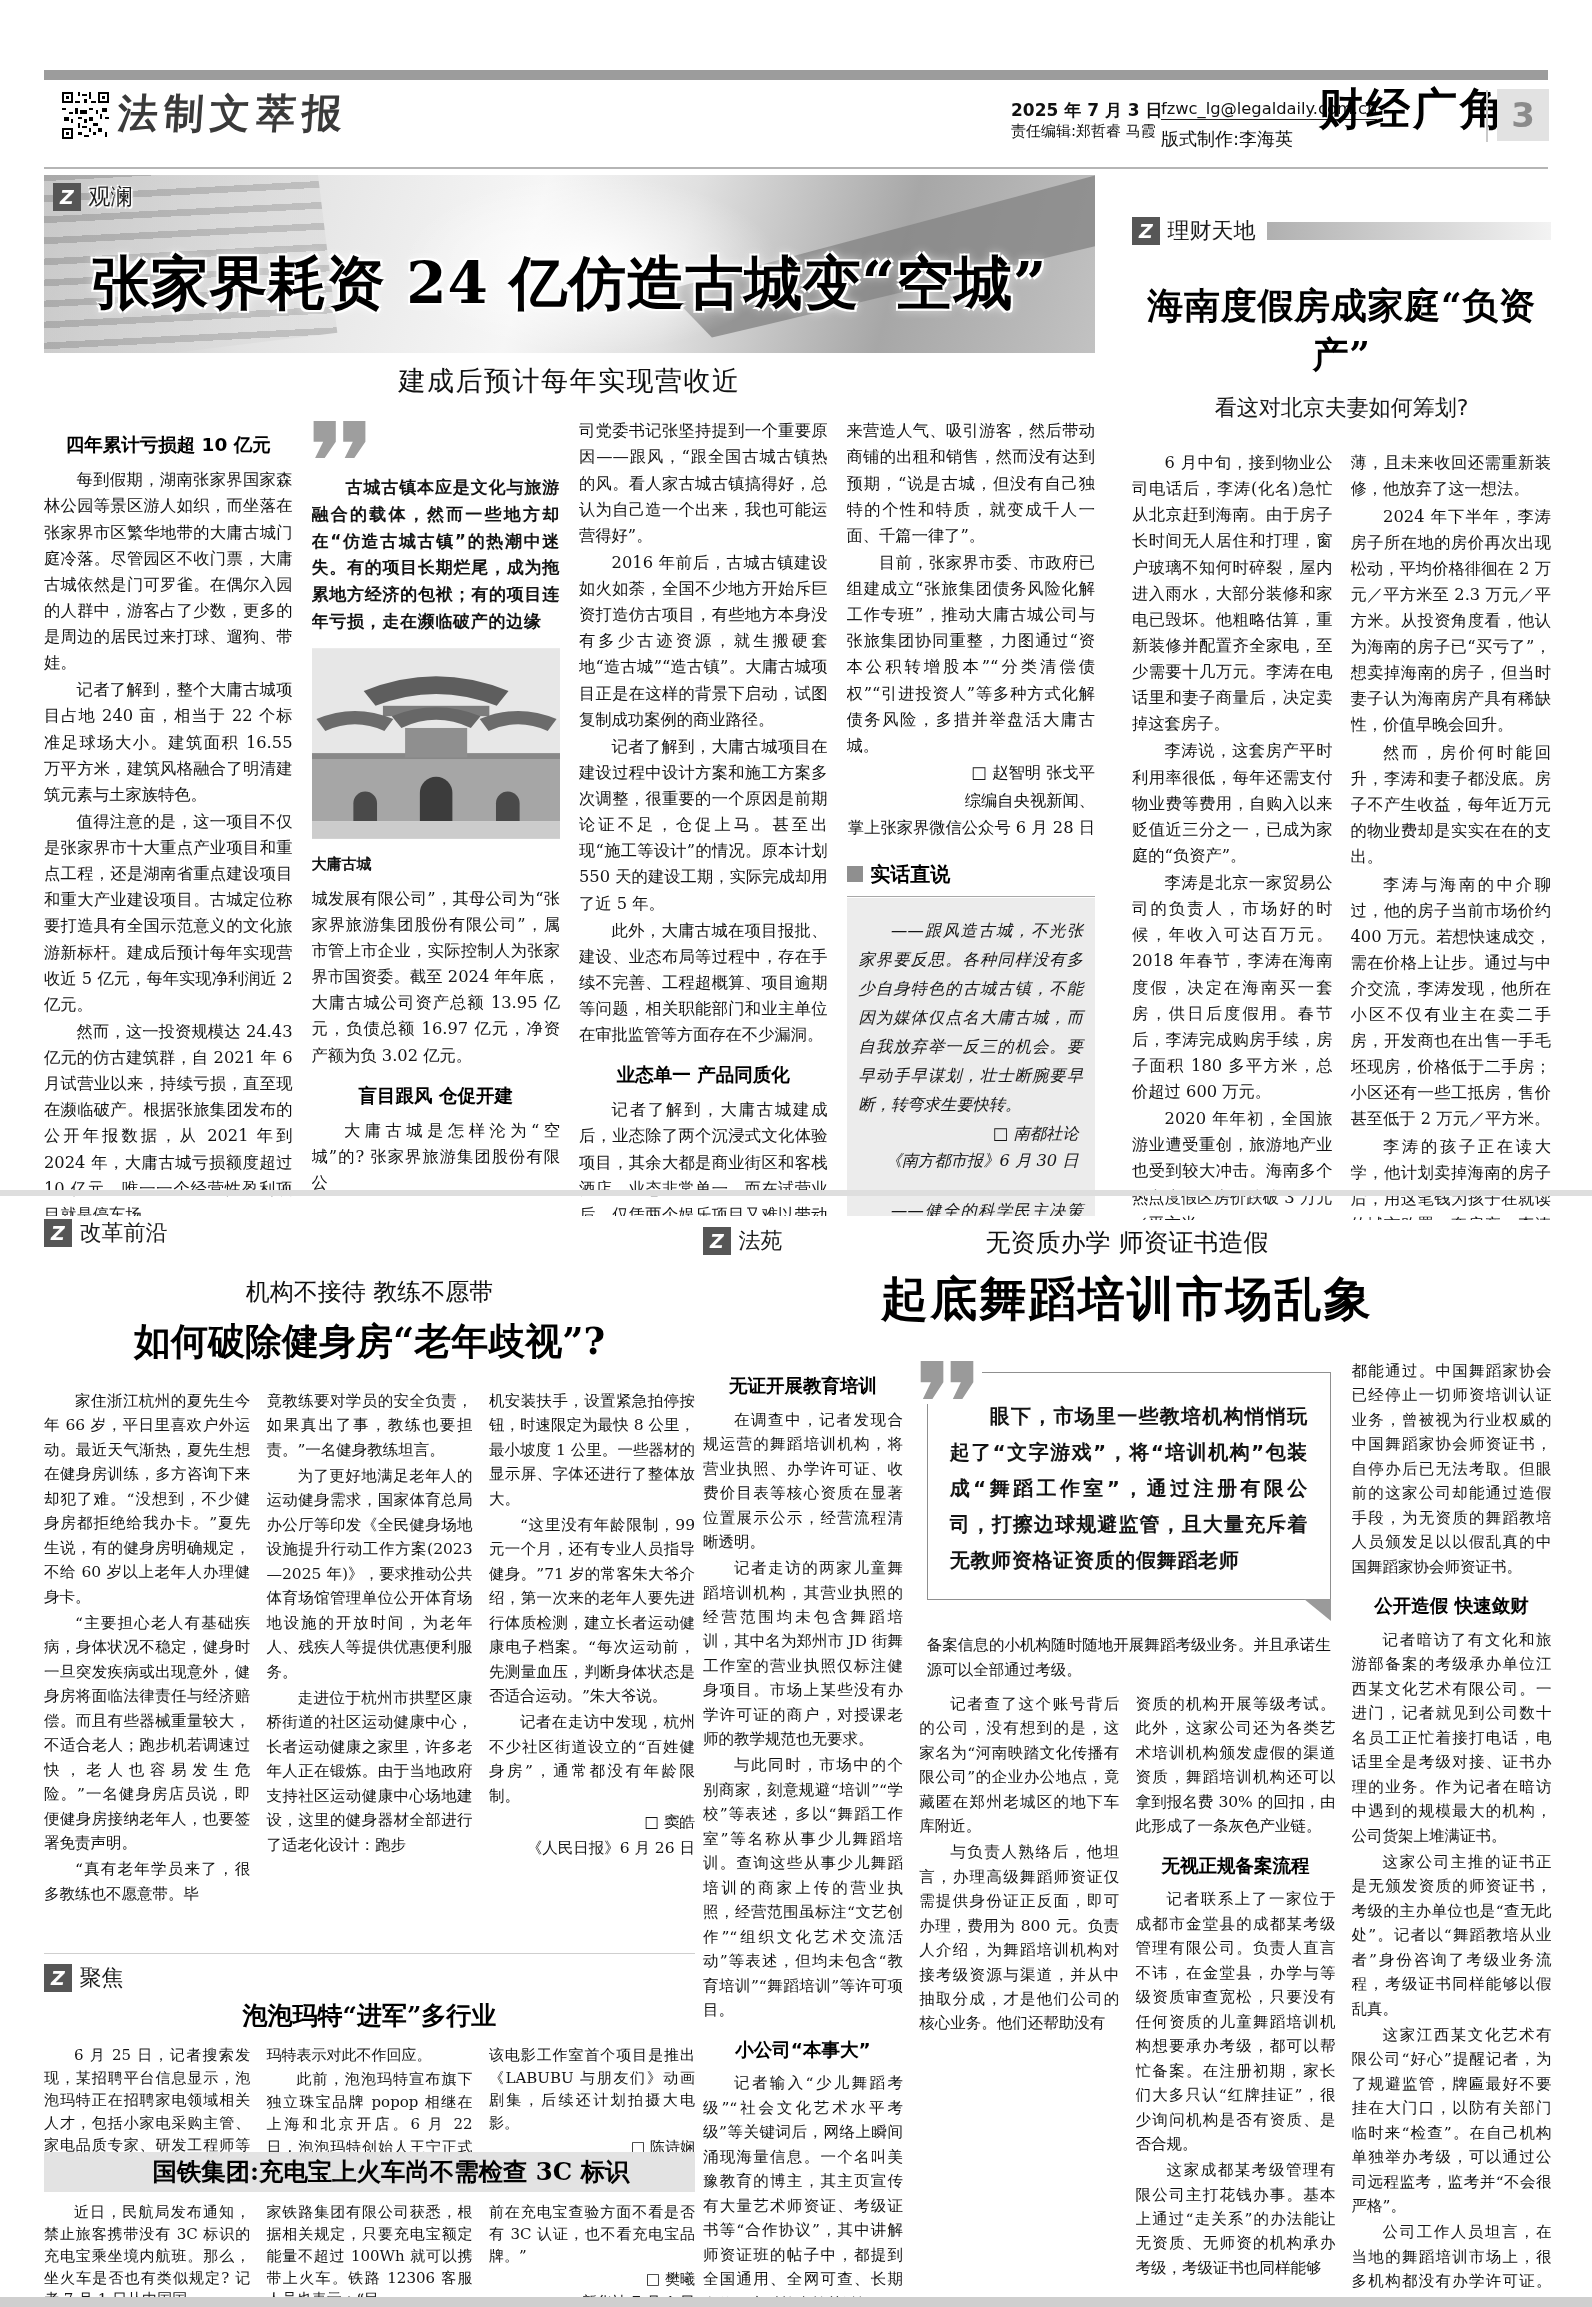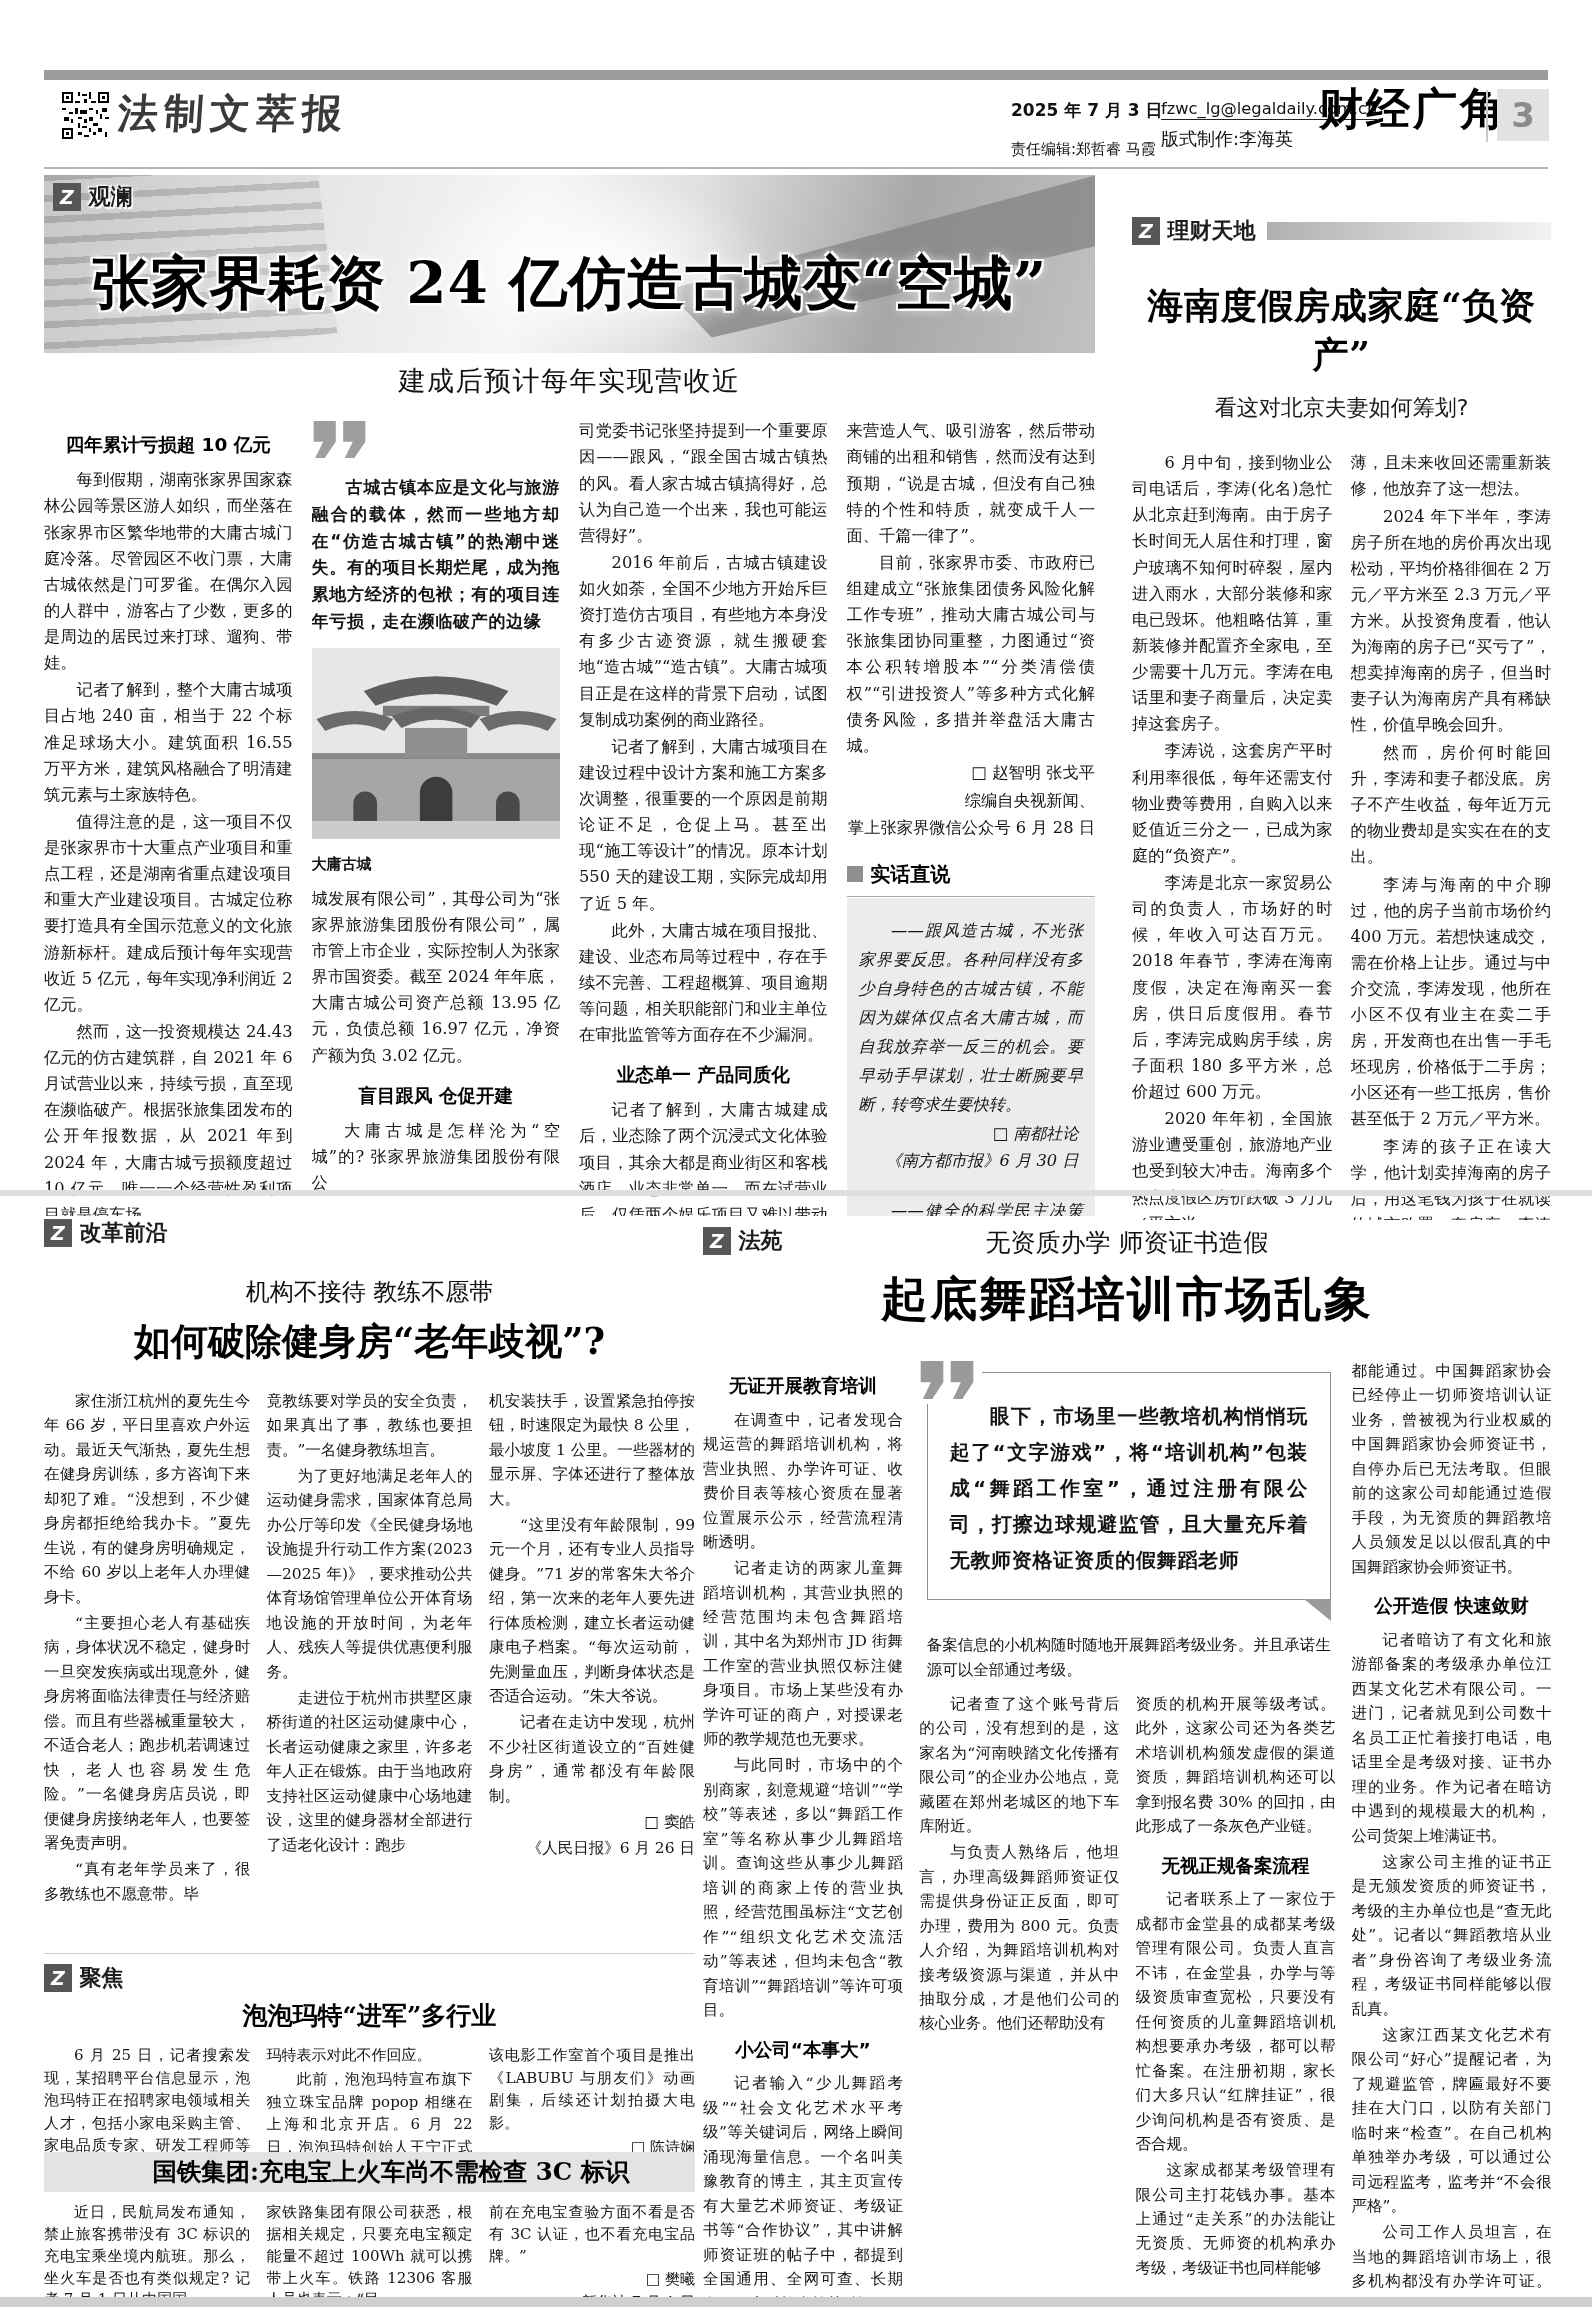--- a/index.html
+++ b/index.html
@@ -9,37 +9,37 @@
     overflow:hidden;
   }
   .abs{position:absolute;}
   
   #topbar{left:44px;top:70px;width:1504px;height:10.4px;background:#9c9c9c;}
   #qr{left:62px;top:92px;}
   #logo{left:118px;top:86px;font-size:40px;font-weight:900;color:#3a3a3a;
         letter-spacing:6px;font-family:"DejaVu Serif",serif;transform:skewX(-4deg);}
   .hinfo{font-family:"DejaVu Sans","Liberation Sans",sans-serif;color:#111;}
   #hdate{left:1011px;top:99px;font-size:17px;font-weight:700;}
-  #hedit{left:1011px;top:140px;font-size:15px;}
+  #hedit{left:1011px;top:122px;font-size:15px;}
   #hmail{left:1161px;top:99px;font-size:16.3px;border-bottom:1.5px solid #222;padding-bottom:0.7px;}
   #hlayout{left:1161px;top:127px;font-size:18px;}
   #hsection{left:1319px;top:80px;font-size:44px;font-weight:900;letter-spacing:3px;
             font-family:"DejaVu Sans","Liberation Sans",sans-serif;color:#000;}
   #hvline{left:1486px;top:90px;width:2.2px;height:52px;background:#c9c9c9;}
   #hpagebox{left:1497px;top:89px;width:52px;height:52px;background:#e2e2e2;
             display:flex;align-items:center;justify-content:center;
             font-family:"DejaVu Sans",sans-serif;font-size:34px;font-weight:700;color:#8b8b8b;}
   #hrule{left:44px;top:167px;width:1504px;height:1.5px;background:#b5b5b5;}
 
   
   .zbox{background:#565656;color:#fff;display:flex;align-items:center;justify-content:center;
         font-family:"DejaVu Sans",sans-serif;font-weight:900;font-style:italic;flex:none;}
   .seclabel{display:flex;align-items:center;gap:7.4px;}
   .seclabel .zbox{width:28px;height:28px;font-size:19px;}
-  .seclabel .lbl{font-family:"DejaVu Sans","Liberation Sans",sans-serif;font-weight:700;
+  .seclabel .lbl{font-family:"DejaVu Sans","Liberation Sans",sans-serif;font-weight:400;
                  font-size:22px;color:#1d1d1d;}
   .ncol{overflow:hidden;text-align:justify;}
   .blk-p{text-indent:2em;margin:0 0 1.5px;}
   .blk-pc{text-indent:0;margin:0 0 1.5px;}
   .blk-sub{font-family:"DejaVu Sans","Liberation Sans",sans-serif;font-weight:800;
            text-align:center;text-indent:0;font-size:18.5px;margin:12px 0 7.4px;color:#000;}
   .blk-by{text-align:right;text-indent:0;margin:1.5px 0;}
 
   
   #guanlan{left:44px;top:175px;width:1051px;}

